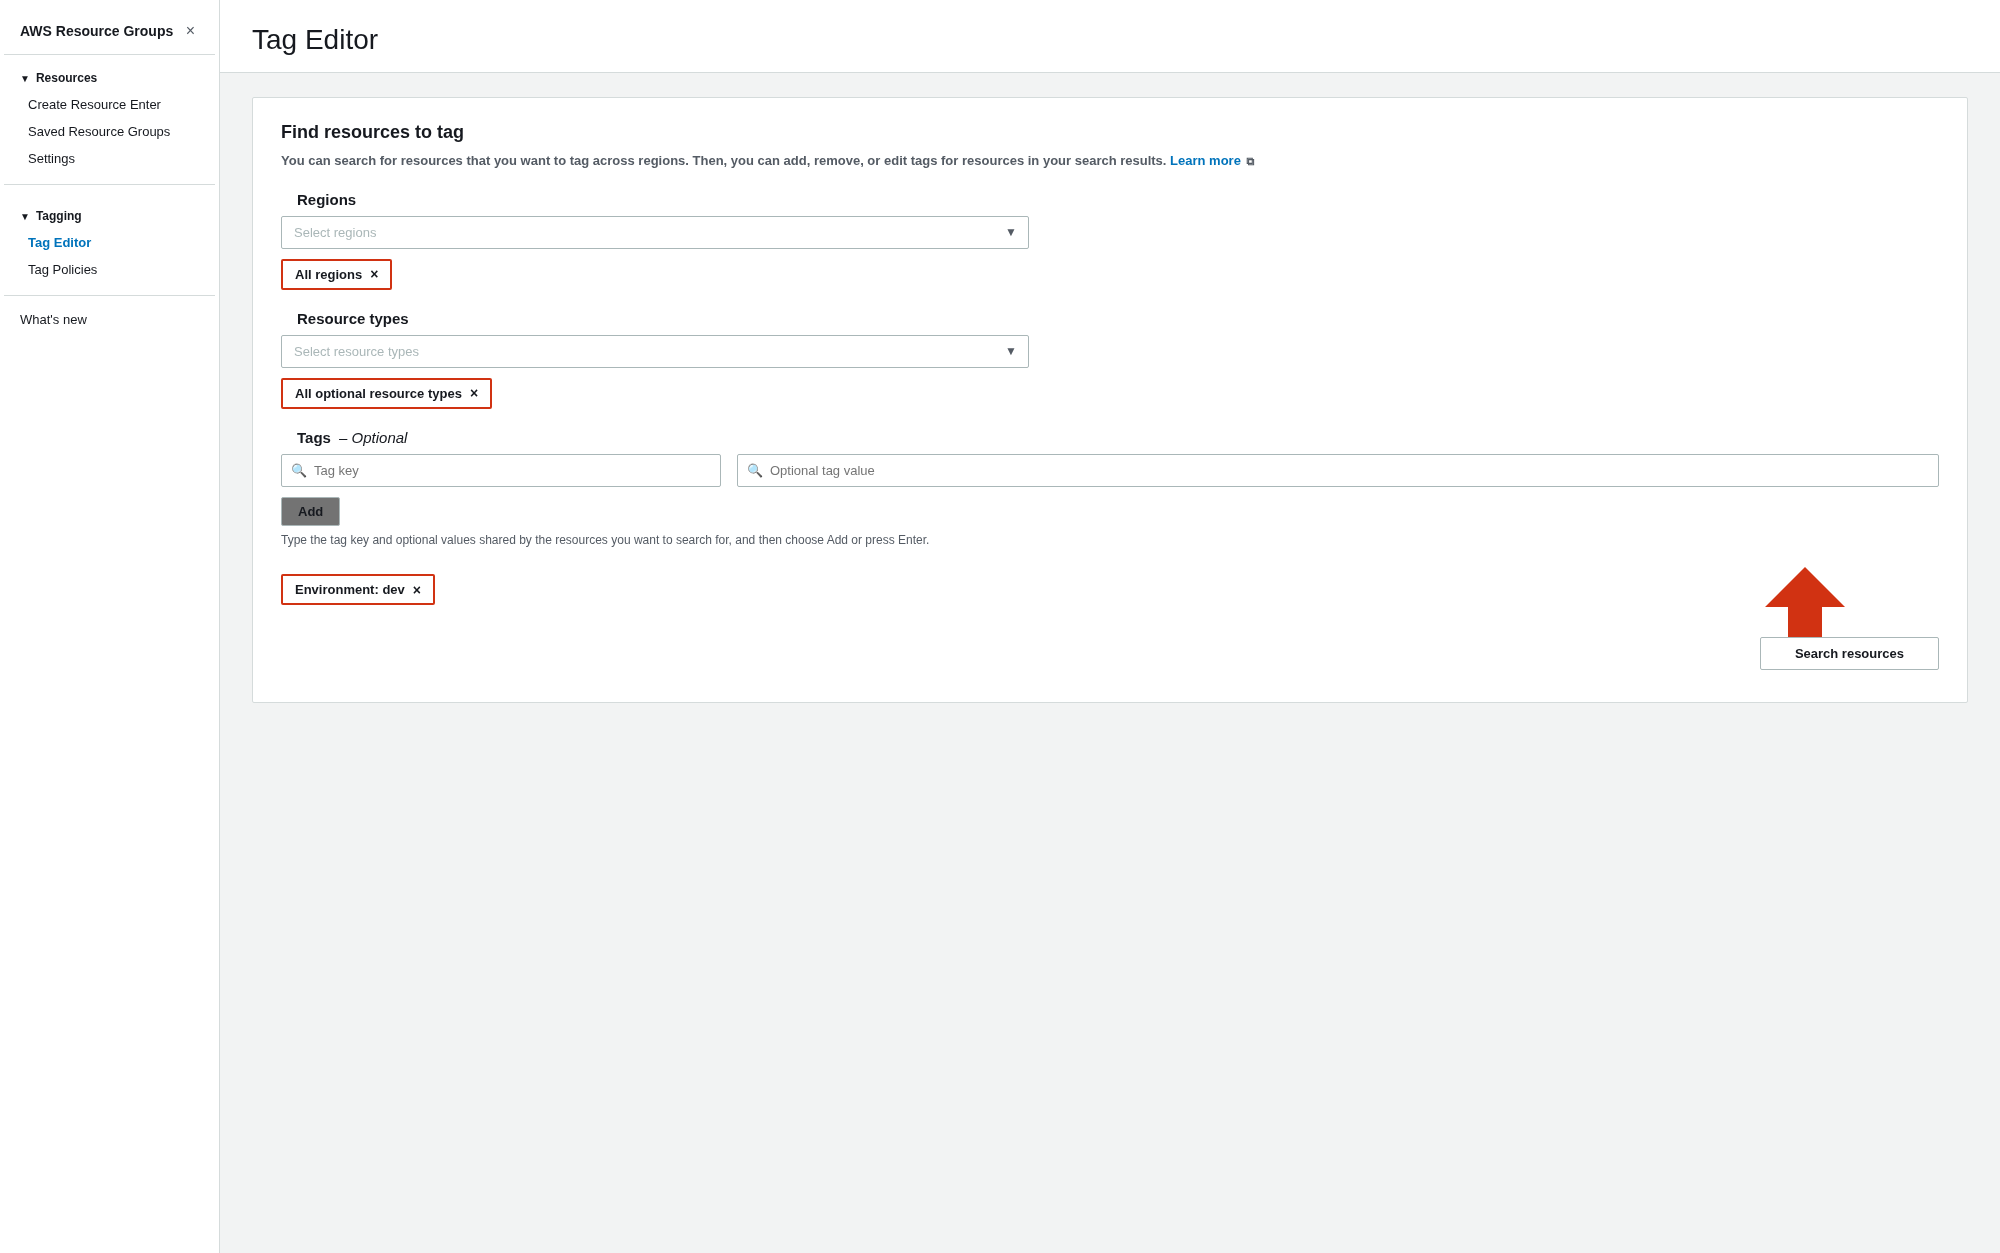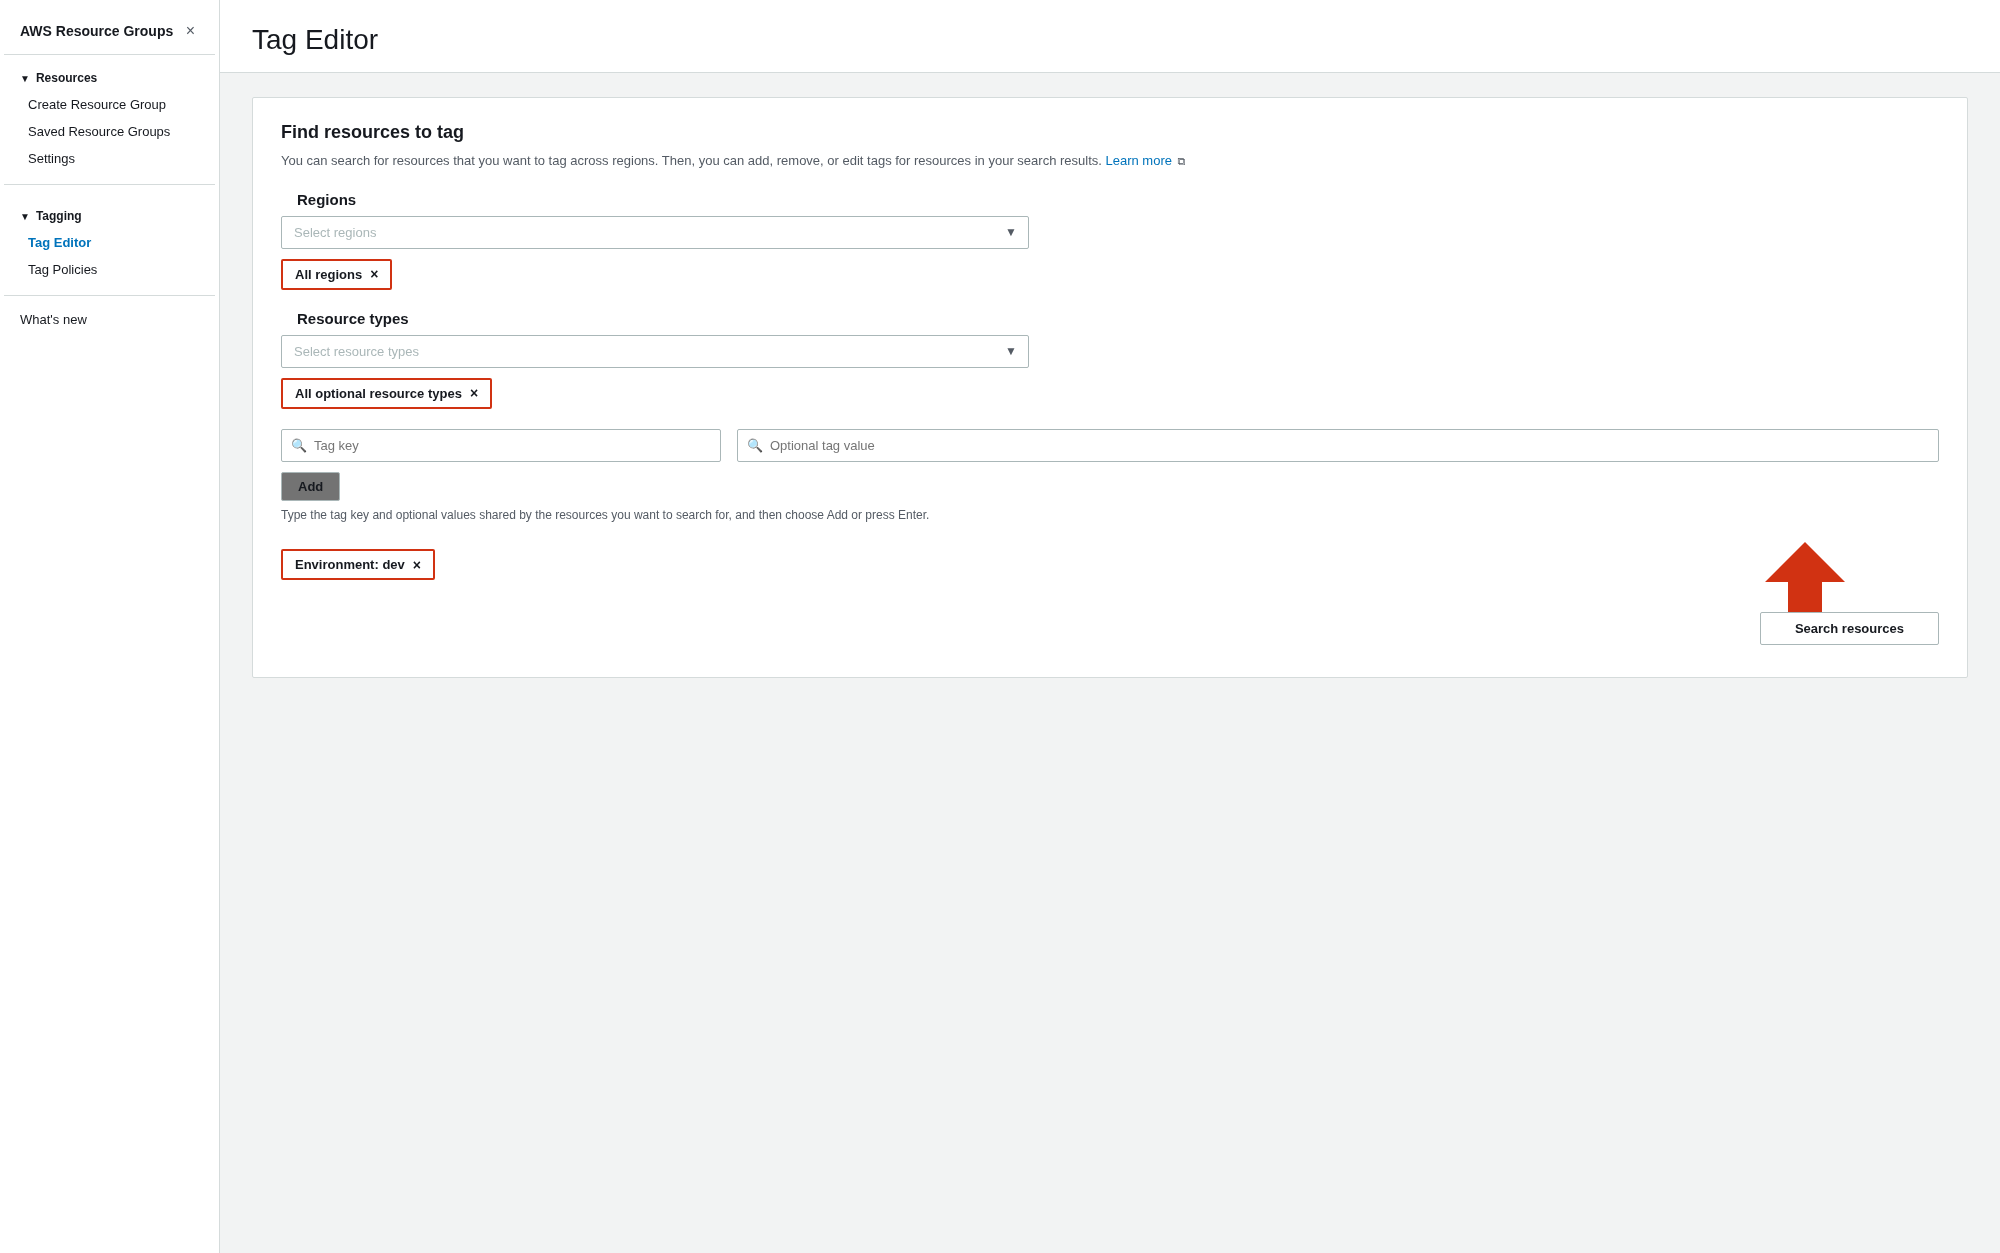--- a/index.html
+++ b/index.html
@@ -103,20 +103,21 @@
       font-size: 18px;
       font-weight: 700;
       color: #16191f;
       margin-bottom: 8px;
     }
     .card-description {
       font-size: 13px;
       color: #545b64;
       margin-bottom: 20px;
       line-height: 1.5;
+      font-weight: bold;
     }
     .card-description a {
       color: #0073bb;
       text-decoration: none;
     }
     .external-link-icon {
       font-size: 11px;
       margin-left: 2px;
     }
 
@@ -272,21 +273,21 @@
   <div class="sidebar-header">
     <span class="sidebar-header-title">AWS Resource Groups</span>
     <button class="sidebar-close">×</button>
   </div>
 
   <div class="sidebar-section">
     <div class="sidebar-section-title">
       <span class="chevron">▼</span>
       <span>Resources</span>
     </div>
-    <a class="sidebar-item">Create Resource Group</a>
+    <a class="sidebar-item">Create Resource Enter</a>
     <a class="sidebar-item">Saved Resource Groups</a>
     <a class="sidebar-item">Settings</a>
   </div>
 
   <hr class="sidebar-divider">
 
   <div class="sidebar-section">
     <div class="sidebar-section-title">
       <span class="chevron">▼</span>
       <span>Tagging</span>
@@ -336,20 +337,24 @@
           </select>
           <span class="select-chevron">▼</span>
         </div>
         <div class="tag-chip">
           <span>All optional resource types</span>
           <button class="tag-chip-close">×</button>
         </div>
       </div>
 
       <div class="form-section">
+        <label class="form-label">
+          <span>Tags</span>
+          <span class="form-label-optional">– Optional</span>
+        </label>
         <div class="tag-inputs-row">
           <div class="tag-input-wrapper half">
             <span class="tag-input-icon">🔍</span>
             <input class="tag-input" type="text" placeholder="Tag key" style="">
           </div>
           <div class="tag-input-wrapper">
             <span class="tag-input-icon">🔍</span>
             <input class="tag-input" type="text" placeholder="Optional tag value" style="">
           </div>
         </div>

